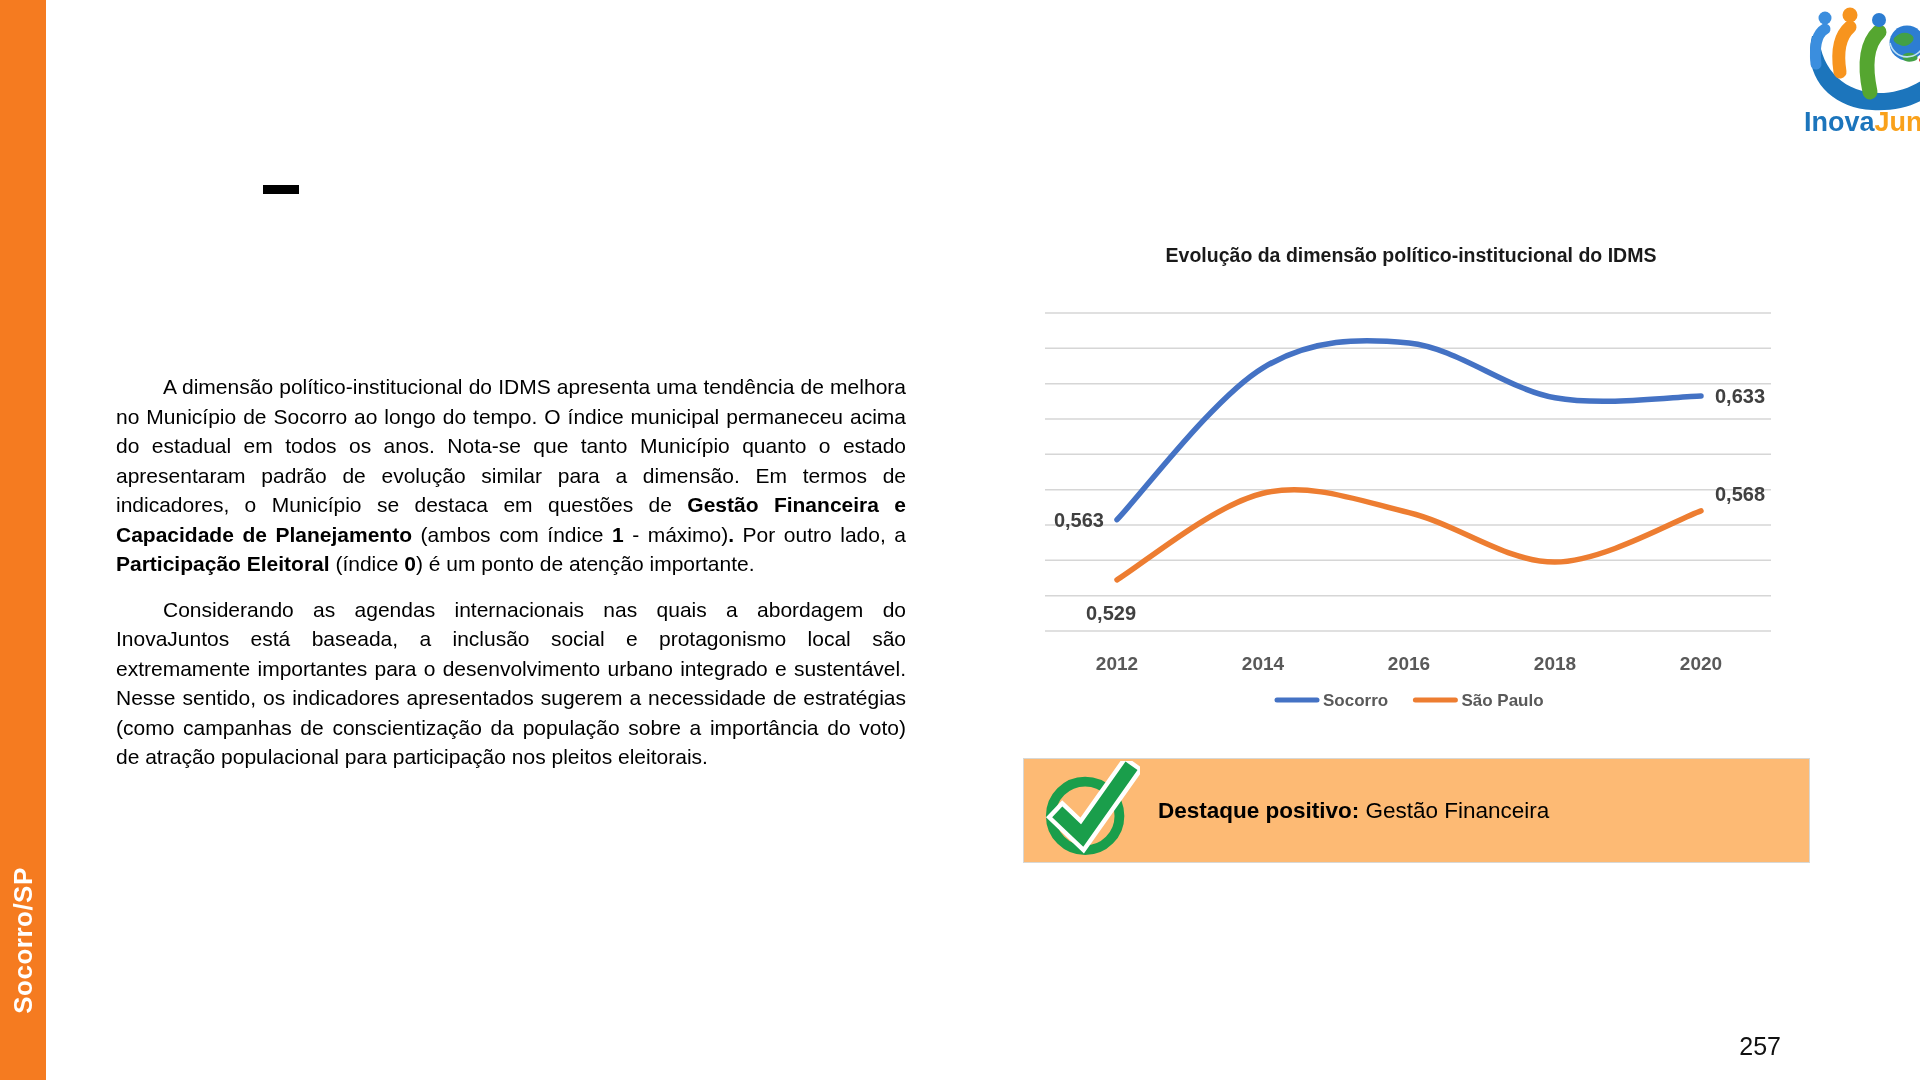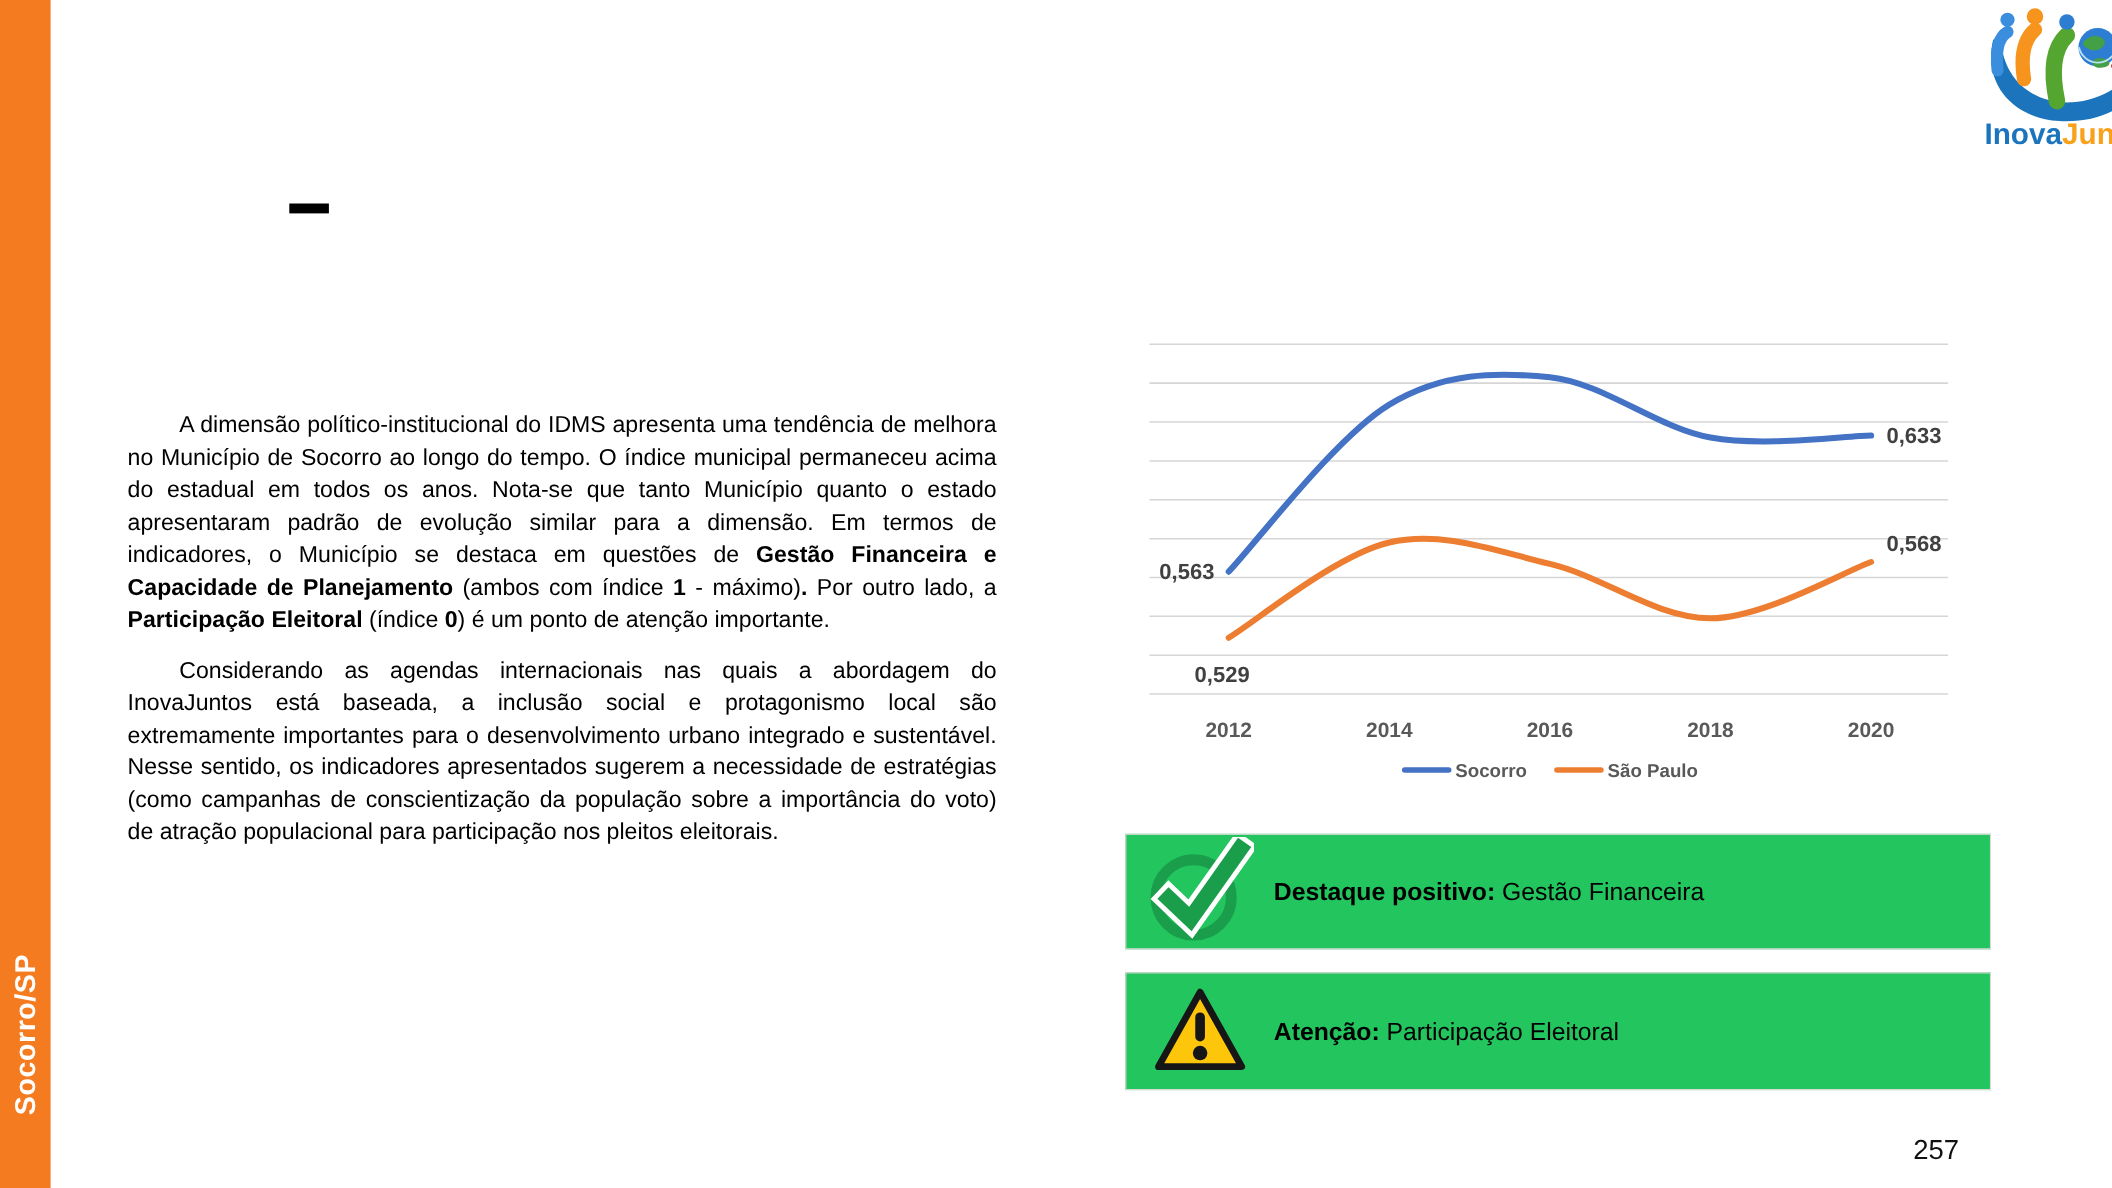--- a/index.html
+++ b/index.html
@@ -18,21 +18,21 @@
   
   .article{position:absolute;left:116px;top:372px;width:790px;font-size:21px;line-height:29.5px;}
   .article p{margin:0 0 16px 0;text-indent:47px;text-align:justify;}
   .article b{font-weight:700;}
   
   .chart{position:absolute;left:1041px;top:240px;width:740px;height:480px;}
   .chart-title{position:absolute;left:0;top:0;width:100%;height:30px;line-height:30px;
         text-align:center;font-weight:700;font-size:19.5px;color:#1a1a1a;}
   .chart svg{position:absolute;left:0;top:0;}
   
-  .callout{position:absolute;left:1023px;width:787px;background:#22c55e;border:1px solid #D8D8D5;
+  .callout{position:absolute;left:1023px;width:787px;background:#fdba74;border:1px solid #D8D8D5;
         box-sizing:border-box;display:flex;align-items:center;}
   .callout-1{top:758px;height:105px;}
   .callout-2{top:884px;height:107px;}
   .callout-icon{width:98px;height:100%;flex:0 0 98px;display:flex;align-items:center;
         justify-content:center;margin-left:18px;}
   .callout-text{font-size:22.5px;margin-left:18px;}
   .callout-text b{font-weight:700;}
   
   .page-number{position:absolute;left:1691px;top:1032px;width:90px;text-align:right;
         font-size:25px;color:#111;}
@@ -90,20 +90,21 @@
       <text x="4" y="129" font-size="27" font-weight="700"><tspan fill="#1C75BC">Inova</tspan><tspan fill="#F9A11B">Juntos</tspan></text>
     </svg>
   </div>
 
   <div class="article">
       <p><span>A dimensão político-institucional do IDMS apresenta uma tendência de melhora no Município de Socorro ao longo do tempo. O índice municipal permaneceu acima do estadual em todos os anos. Nota-se que tanto Município quanto o estado apresentaram padrão de evolução similar para a dimensão. Em termos de indicadores, o Município se destaca em questões de </span><b>Gestão Financeira e Capacidade de Planejamento</b><span> (ambos com índice </span><b>1</b><span> - máximo)</span><b>.</b><span> Por outro lado, a </span><b>Participação Eleitoral</b><span> (índice </span><b>0</b><span>) é um ponto de atenção importante.</span></p>
       <p><span>Considerando as agendas internacionais nas quais a abordagem do InovaJuntos está baseada, a inclusão social e protagonismo local são extremamente importantes para o desenvolvimento urbano integrado e sustentável. Nesse sentido, os indicadores apresentados sugerem a necessidade de estratégias (como campanhas de conscientização da população sobre a importância do voto) de atração populacional para participação nos pleitos eleitorais.</span></p>
     </div>
 
   <div class="chart">
+    <div class="chart-title">Evolução da dimensão político-institucional do IDMS</div>
     <svg id="chart-svg" width="740" height="480" viewBox="0 0 740 480">
         <line x1="4" x2="730" y1="73.0" y2="73.0" stroke="#D6D6D6" stroke-width="1.4"></line>
         <line x1="4" x2="730" y1="108.3" y2="108.3" stroke="#D6D6D6" stroke-width="1.4"></line>
         <line x1="4" x2="730" y1="143.7" y2="143.7" stroke="#D6D6D6" stroke-width="1.4"></line>
         <line x1="4" x2="730" y1="179.0" y2="179.0" stroke="#D6D6D6" stroke-width="1.4"></line>
         <line x1="4" x2="730" y1="214.3" y2="214.3" stroke="#D6D6D6" stroke-width="1.4"></line>
         <line x1="4" x2="730" y1="249.7" y2="249.7" stroke="#D6D6D6" stroke-width="1.4"></line>
         <line x1="4" x2="730" y1="285.0" y2="285.0" stroke="#D6D6D6" stroke-width="1.4"></line>
         <line x1="4" x2="730" y1="320.3" y2="320.3" stroke="#D6D6D6" stroke-width="1.4"></line>
         <line x1="4" x2="730" y1="355.7" y2="355.7" stroke="#D6D6D6" stroke-width="1.4"></line>
@@ -130,26 +131,16 @@
     <div class="callout-icon">
       <svg width="98" height="100" viewBox="0 0 100 100">
         <circle cx="44" cy="55" r="35" stroke="#1A9E4B" stroke-width="10" fill="none"></circle>
         <path d="M21 56 L41 75 L87 10" stroke="#ffffff" stroke-width="24" fill="none" stroke-linecap="square"></path>
         <path d="M21 56 L41 75 L87 10" stroke="#1A9E4B" stroke-width="15" fill="none" stroke-linecap="square"></path>
       </svg>
     </div>
     <div class="callout-text"><b>Destaque positivo:</b><span> Gestão Financeira</span></div>
   </div>
 
-  <div class="callout callout-2">
-    <div class="callout-icon">
-      <svg width="88" height="86" viewBox="0 0 100 96">
-        <path d="M50 7 L93 84 L7 84 Z" fill="#FDC60B" stroke="#161616" stroke-width="7" stroke-linejoin="round"></path>
-        <rect x="45" y="28" width="10" height="30" rx="5" fill="#161616"></rect>
-        <circle cx="50" cy="70" r="7.5" fill="#161616"></circle>
-      </svg>
-    </div>
-    <div class="callout-text"><b>Atenção:</b><span> Participação Eleitoral</span></div>
-  </div>
 
   <div class="page-number">257</div>
 
 </div>
 
 </body></html>

